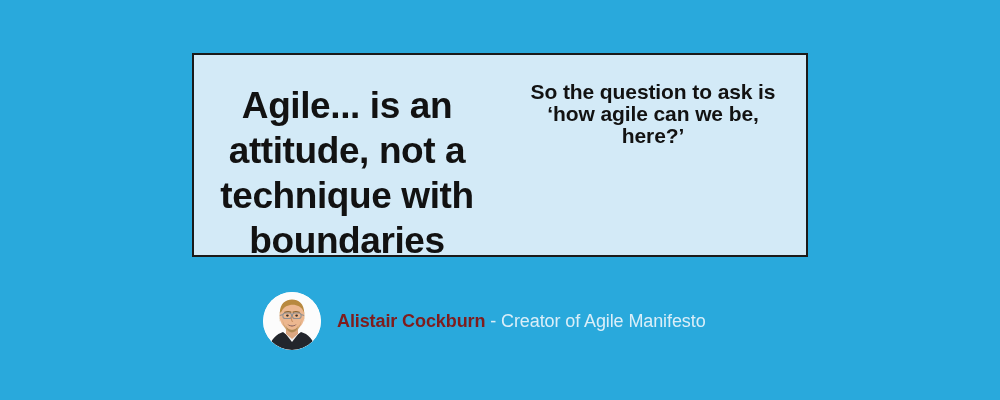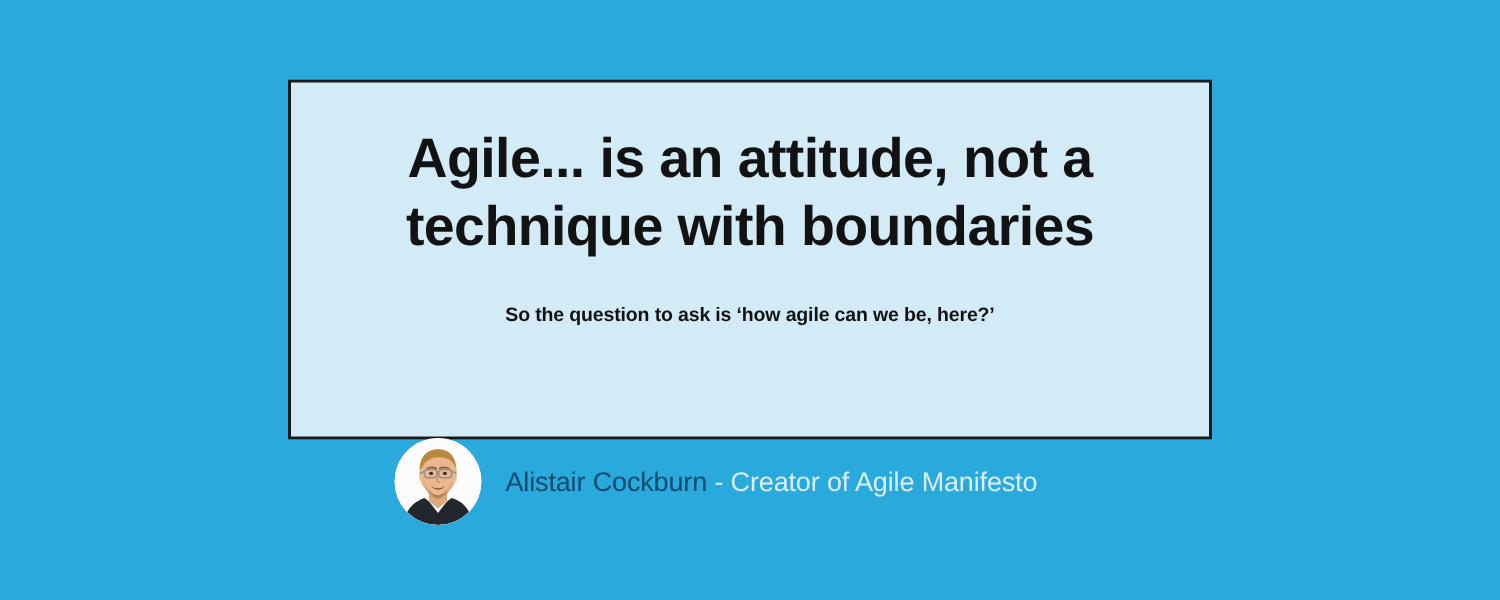--- a/index.html
+++ b/index.html
@@ -22,26 +22,26 @@
     background: #29a9dc;
     box-sizing: border-box;
   }
 
   
   .quote-card {
     position: absolute;
     left: 192px;
     top: 53px;
     width: 616px;
-    height: 240px;
+    height: 204px;
     box-sizing: border-box;
     background: #d3eaf7;
     border: 2px solid #1a1a1a;
     display: flex;
-    flex-direction: column;
+    flex-direction: row;
     justify-content: flex-start;
   }
 
   .quote-headline {
     margin: 0;
     padding: 28px 24px 0 24px;
     width: 100%;
     box-sizing: border-box;
     text-align: center;
     color: #121212;
@@ -54,21 +54,21 @@
 
   .quote-subline {
     margin: 0;
     padding: 26px 24px 0 24px;
     width: 100%;
     box-sizing: border-box;
     text-align: center;
     color: #121212;
     font-family: "Liberation Sans", sans-serif;
     font-weight: bold;
-    font-size: 13px;
+    font-size: 21px;
     line-height: 22px;
     letter-spacing: -0.1px;
   }
 
   
   .attribution {
     position: absolute;
     left: 263px;
     top: 292px;
     height: 58px;
@@ -94,22 +94,22 @@
 
   .attribution-text {
     margin-left: 16px;
     white-space: nowrap;
     font-family: "Liberation Sans", sans-serif;
     font-size: 18px;
     line-height: 22px;
   }
 
   .author-name {
-    color: #0c4a6e;
-    font-weight: normal;
+    color: #7f1d1d;
+    font-weight: bold;
     letter-spacing: -0.1px;
   }
 
   .author-role {
     color: #e8f4fb;
     font-weight: normal;
     opacity: 0.93;
     letter-spacing: -0.1px;
     margin-top: 17px;
   }

